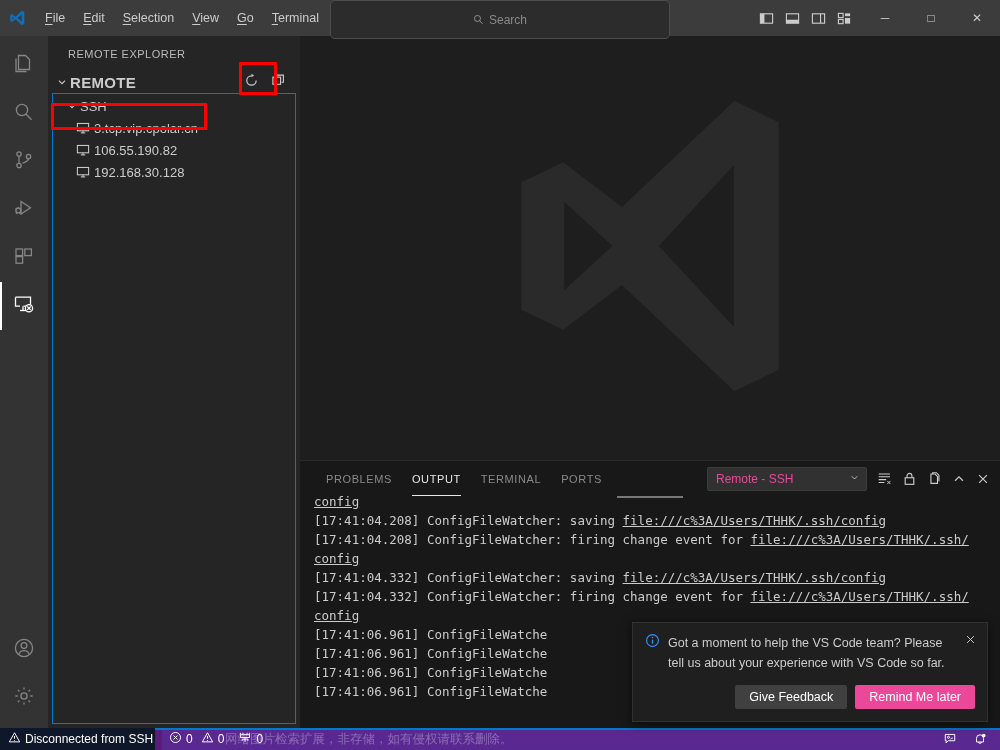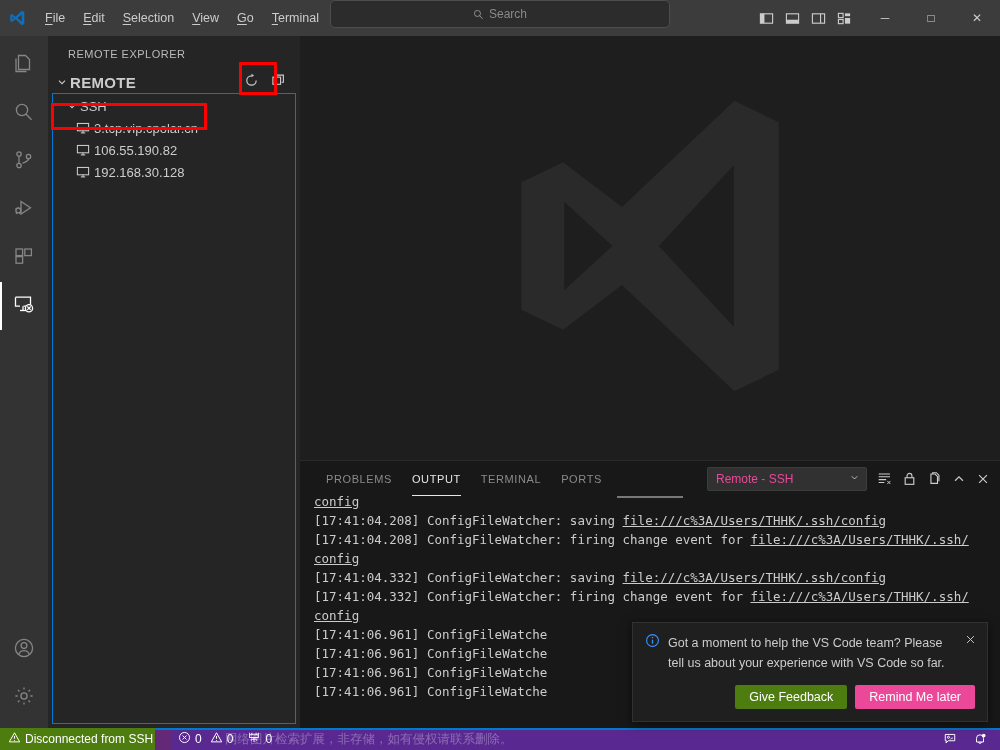--- a/index.html
+++ b/index.html
@@ -28,21 +28,21 @@
   .vscode-logo { width: 34px; display:flex; align-items:center; justify-content:center; }
   .menu { display: flex; align-items: center; gap: 0px; margin-left: 2px; }
   .menu-item {
     padding: 4px 9px; font-size: 12.5px; color: #cccccc;
     white-space: nowrap; border-radius: 3px;
   }
   .menu-item u { text-decoration: underline; text-underline-offset: 2px; }
   .nav-arrows { display: flex; gap: 14px; margin-left: 18px; color: #6d6d6d; font-size: 15px; }
   .search-wrap { position: absolute; left: 50%; transform: translateX(-50%); }
   .searchbox {
-    width: 340px; height: 28px; background: #2c2c2c;
+    width: 340px; height: 39px; background: #2c2c2c;
     border: 1px solid #4d4d4d; border-radius: 5px;
     display: flex; align-items: center; justify-content: center; gap: 5px;
     color: #8a8a8a; font-size: 12px;
   }
   .win-right { margin-left: auto; display: flex; align-items: center; }
   .layout-icons { display: flex; gap: 11px; align-items: center; padding-right: 10px; }
   .layout-icons span { display:flex; align-items:center; }
   .wcontrols { display: flex; }
   .wbtn {
     width: 46px; height: 36px; display: flex; align-items: center;
@@ -157,31 +157,31 @@
   }
   .toast-row { display: flex; padding: 10px 10px 4px 12px; align-items: flex-start; }
   .toast-info { color: #3794ff; margin-right: 8px; line-height: 16px; flex: 0 0 auto; }
   .toast-msg { flex: 1; line-height: 20px; padding-right: 4px; }
   .toast-close { color: #cccccc; margin-left: 4px; flex: 0 0 auto; }
   .toast-actions { display: flex; justify-content: flex-end; gap: 8px; padding: 8px 12px 12px 12px; }
   .btn {
     font-size: 12.5px; padding: 5px 14px; border-radius: 2px; border: none;
     color: #ffffff; font-family: "Liberation Sans", sans-serif;
   }
-  .btn.primary { background: #4d7c0f; }
+  .btn.primary { background: #404040; }
   .btn.secondary { background: #ec4899; }
 
   
   .statusbar {
     height: 22px; min-height: 22px; background: #16825d;
     display: flex; align-items: center; color: #ffffff; font-size: 12px;
     position: relative;
   }
   .sb-item { display: flex; align-items: center; gap: 4px; padding: 0 7px; height: 22px; }
-  .sb-remote { background: #4d7c0f; padding-left: 8px; padding-right: 18px; }
+  .sb-remote { background: #0f172a; padding-left: 8px; padding-right: 9px; }
   .sb-rest { flex: 1; display: flex; align-items: center; background: #007acc; height: 22px; }
   .sb-right { margin-left: auto; display: flex; align-items: center; gap: 2px; padding-right: 6px; }
   .watermark {
     position: absolute; left: 155px; right: 0; top: 0; bottom: 0;
     background: rgba(104, 28, 135, 0.86);
     display: flex; align-items: center; pointer-events: none;
     color: rgba(255,255,255,.30); font-size: 12.5px;
     font-family: "DejaVu Sans", sans-serif;
     padding-left: 70px;
     z-index: 5;

